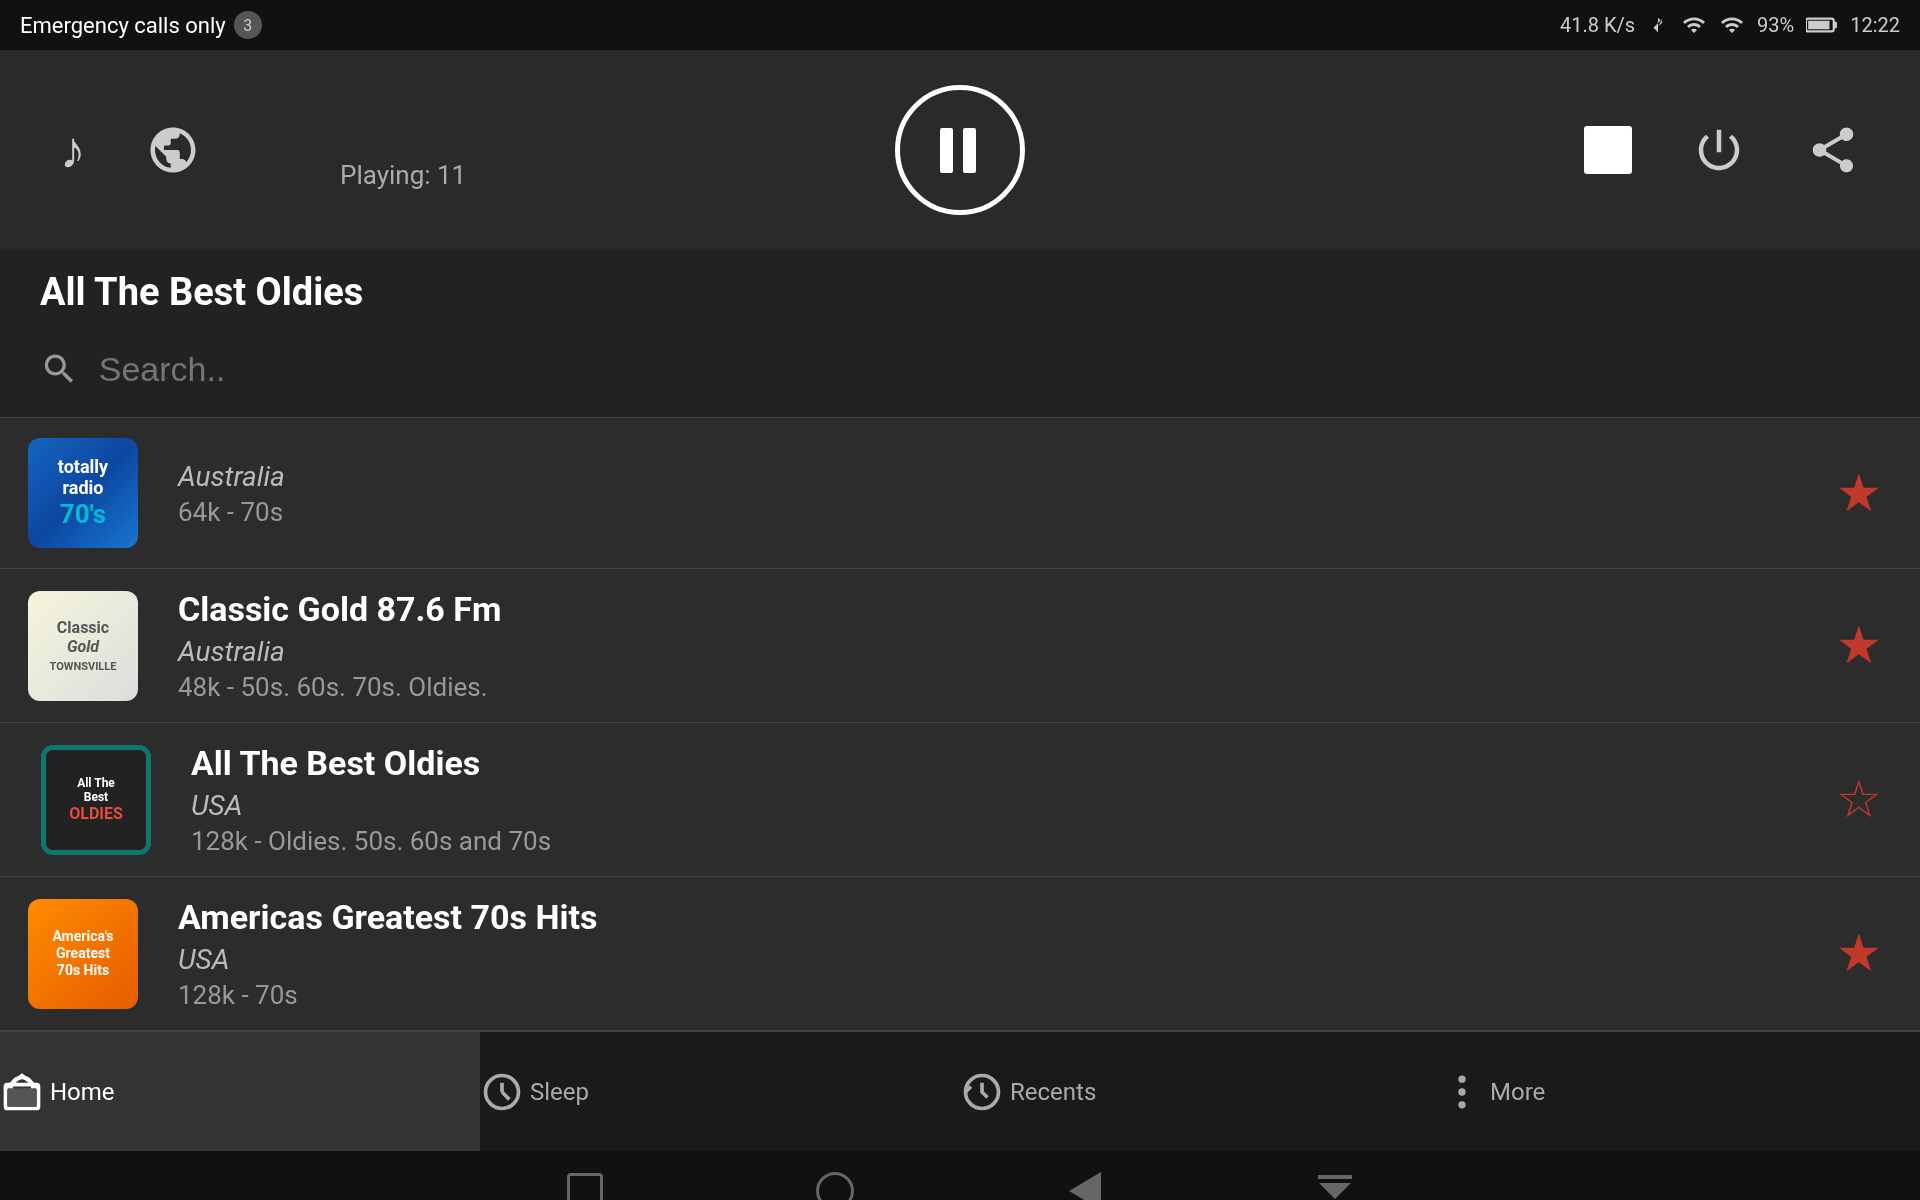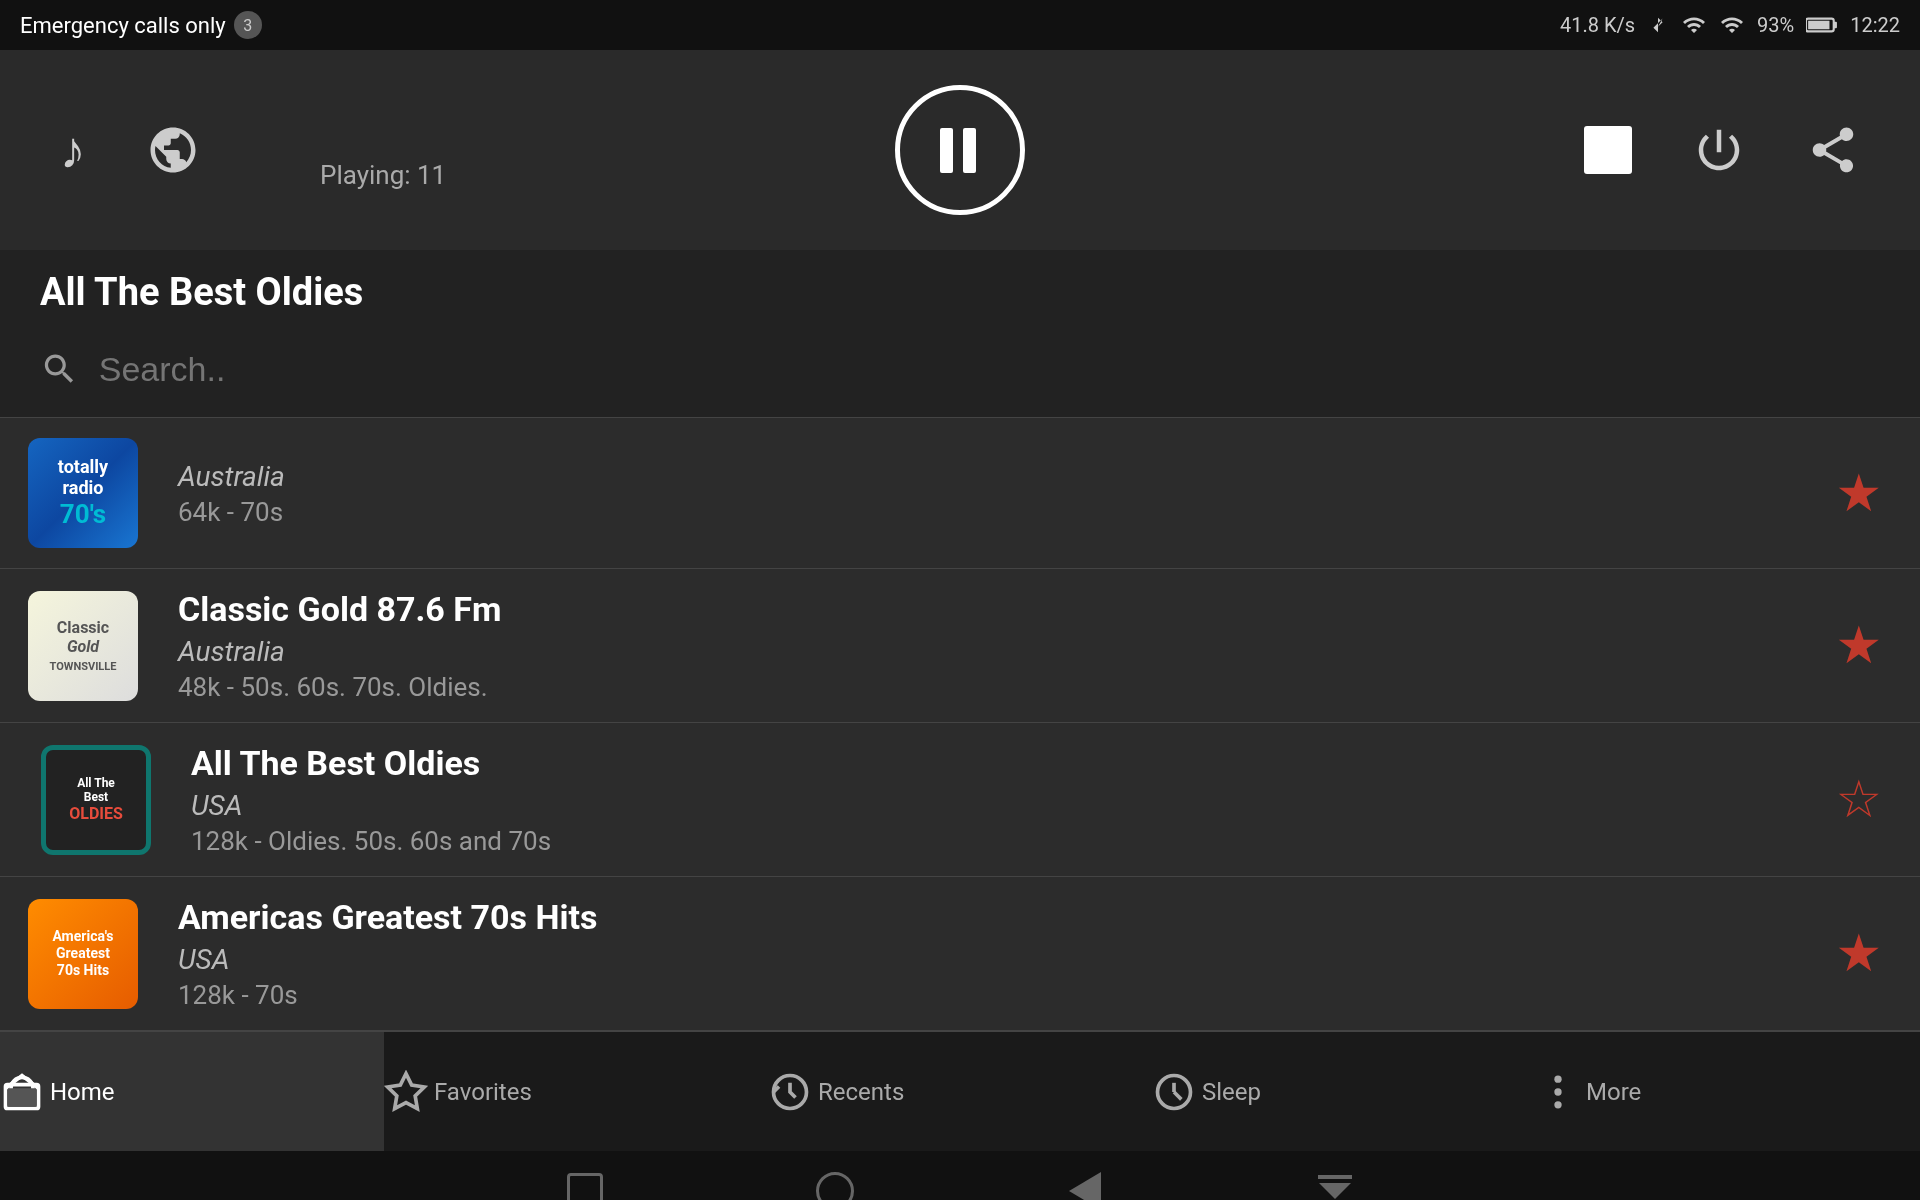--- a/index.html
+++ b/index.html
@@ -61,21 +61,21 @@
       display: flex;
       align-items: center;
       gap: 60px;
     }
     #player-header .music-note {
       font-size: 52px;
       color: #ccc;
     }
     #player-header .playing-label {
       position: absolute;
-      left: 320px;
+      left: 340px;
       top: 50%;
       transform: translateY(10px);
       font-size: 26px;
       color: #aaa;
     }
     #player-header .center {
       position: absolute;
       left: 50%;
       transform: translateX(-50%);
       display: flex;
@@ -458,46 +458,40 @@
   <div class="nav-item active">
     <svg class="nav-icon" width="44" height="44" viewBox="0 0 24 24" fill="#fff">
       <rect x="3" y="8" width="18" height="13" rx="1" fill="none" stroke="#fff" stroke-width="2"></rect>
       <circle cx="12" cy="10" r="6" fill="none" stroke="#fff" stroke-width="2"></circle>
       <rect x="4" y="10" width="16" height="10" rx="1" fill="#555"></rect>
       <path d="M3 10l9-7 9 7" stroke="#fff" stroke-width="2" fill="none"></path>
     </svg>
     <span class="nav-label">Home</span>
   </div>
 
+
   <div class="nav-item">
     <svg class="nav-icon" width="44" height="44" viewBox="0 0 24 24" fill="none" stroke="#aaa" stroke-width="2">
-      <polygon points="12,2 15.09,8.26 22,9.27 17,14.14 18.18,21.02 12,17.77 5.82,21.02 7,14.14 2,9.27 8.91,8.26"></polygon>
-    </svg>
-    <span class="nav-label">Favorites</span>
+      <circle cx="12" cy="12" r="9"></circle>
+      <path d="M12 7v5"></path>
+      <path d="M12 12l4 4"></path>
+    </svg>
+    <span class="nav-label">Sleep</span>
   </div>
 
   <div class="nav-item">
     <svg class="nav-icon" width="44" height="44" viewBox="0 0 24 24" fill="none" stroke="#aaa" stroke-width="2">
       <circle cx="12" cy="12" r="9"></circle>
       <path d="M12 7v5l3 3"></path>
       <path d="M3 12l3-3"></path>
     </svg>
     <span class="nav-label">Recents</span>
   </div>
 
   <div class="nav-item">
-    <svg class="nav-icon" width="44" height="44" viewBox="0 0 24 24" fill="none" stroke="#aaa" stroke-width="2">
-      <circle cx="12" cy="12" r="9"></circle>
-      <path d="M12 7v5"></path>
-      <path d="M12 12l4 4"></path>
-    </svg>
-    <span class="nav-label">Sleep</span>
-  </div>
-
-  <div class="nav-item">
     <svg class="nav-icon" width="44" height="44" viewBox="0 0 24 24" fill="#aaa">
       <circle cx="12" cy="5" r="2"></circle>
       <circle cx="12" cy="12" r="2"></circle>
       <circle cx="12" cy="19" r="2"></circle>
     </svg>
     <span class="nav-label">More</span>
   </div>
 
 </div>
 

